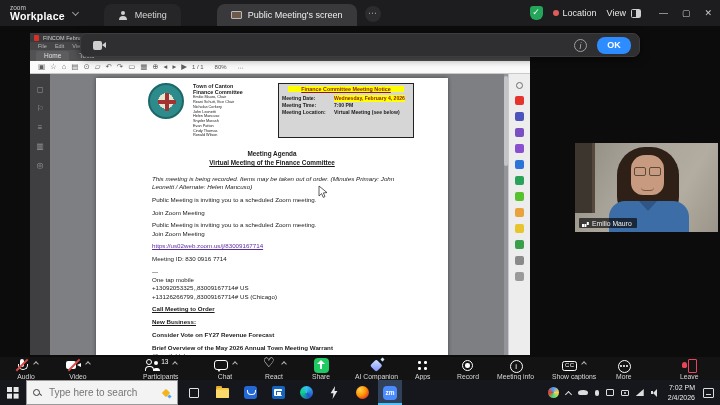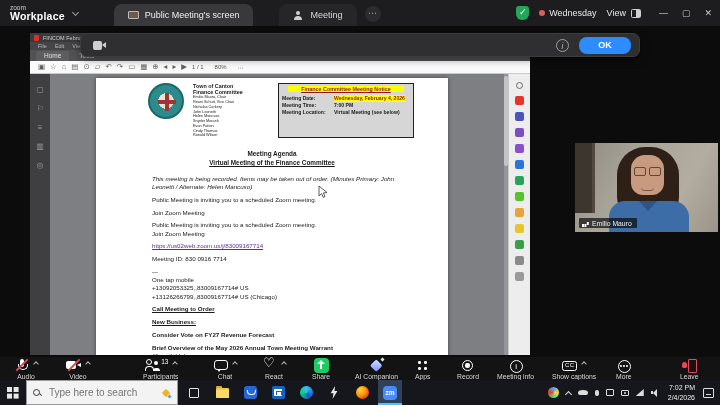--- a/index.html
+++ b/index.html
@@ -29,21 +29,21 @@
   .winctl{color:#c9c9c9;font-size:9px;display:flex;gap:14px;margin-left:8px;}
   .winctl span{cursor:default;}
 
   
   #banner{position:absolute;left:80px;top:33px;width:560px;height:24px;background:#2f2f31;border:1px solid #3c3c3e;border-radius:7px;display:flex;align-items:center;color:#e6e6e6;font-size:9.5px;z-index:30;box-shadow:0 2px 8px rgba(0,0,0,.5);}
   .cam-glyph{width:13px;height:9px;position:relative;margin:0 8px 0 12px;}
   .cam-glyph::before{content:"";position:absolute;left:0;top:0;width:9px;height:9px;background:#cfcfcf;border-radius:2px;}
   .cam-glyph::after{content:"";position:absolute;right:0;top:1.5px;border-top:3px solid transparent;border-bottom:3px solid transparent;border-right:4px solid #cfcfcf;}
   #banner .sp{flex:1;}
   .info-circ{width:13px;height:13px;border:1.2px solid #9f9f9f;border-radius:50%;color:#bdbdbd;font-size:8.5px;font-style:italic;line-height:12px;text-align:center;margin-right:10px;}
-  .okbtn{width:52px;height:17px;background:#2d8cff;border:none;border-radius:8px;color:#fff;font-size:9px;font-weight:bold;margin-right:8px;}
+  .okbtn{width:34px;height:17px;background:#2d8cff;border:none;border-radius:8px;color:#fff;font-size:9px;font-weight:bold;margin-right:8px;}
 
   
   #share{position:absolute;left:30px;top:33px;width:500px;height:322px;background:#4a4a4c;overflow:hidden;}
   .acro-title{height:9px;background:#3a3a3c;display:flex;align-items:center;gap:4px;padding-left:4px;}
   .acro-title .pdficon{width:5px;height:6px;background:#d93025;border-radius:1px;}
   .acro-title .t{font-size:5.5px;color:#cfcfcf;white-space:nowrap;}
   .acro-menu{height:8px;background:#454547;display:flex;gap:8px;align-items:center;padding-left:8px;}
   .acro-menu span{font-size:5.5px;color:#b9b9b9;}
   .acro-tabs{height:11px;background:#525254;display:flex;align-items:flex-end;gap:2px;padding-left:6px;}
   .acro-tabs span{font-size:6.5px;color:#e0e0e0;padding:1px 8px 2px;}
@@ -188,34 +188,34 @@
 <body>
 
 <div id="app">
 
   <div id="topbar">
     <div class="brand">
       <div class="b1">zoom</div>
       <div class="b2">Workplace</div>
     </div>
     <div class="brand-chev"></div>
+    <div class="tab meeting">
+      <span class="people-glyph"></span>
+      <span>Meeting</span>
+    </div>
     <div class="tab screen">
       <span class="screen-glyph"></span>
       <span>Public Meeting's screen</span>
-    </div>
-    <div class="tab meeting">
-      <span class="people-glyph"></span>
-      <span>Meeting</span>
     </div>
     <div class="tab-ellipsis">⋯</div>
     <div class="right">
       <div class="shield">✓</div>
       <div class="rec">
         <span class="rec-dot"></span>
-        <span>Wednesday</span>
+        <span>Location</span>
       </div>
       <div class="viewbtn">
         <span>View</span>
         <span class="view-glyph"></span>
       </div>
       <div class="winctl">
         <span>—</span>
         <span>▢</span>
         <span>✕</span>
       </div>

